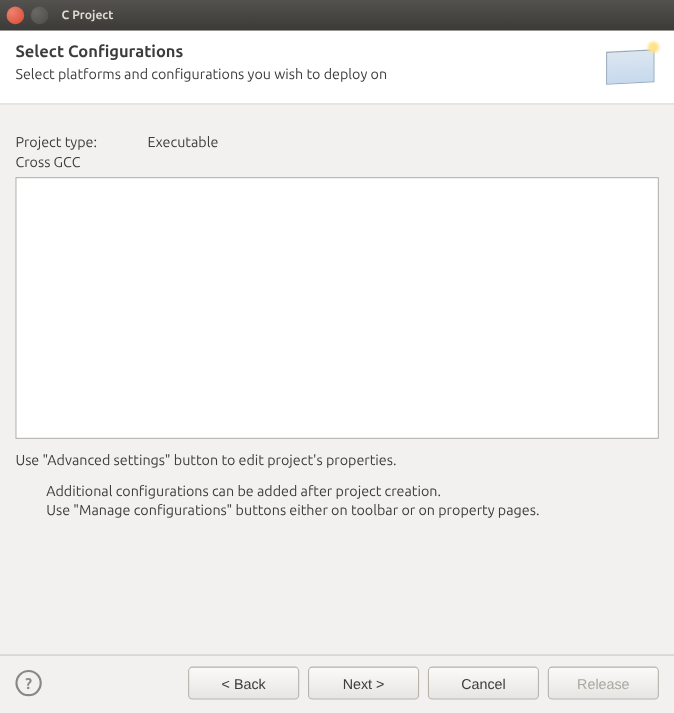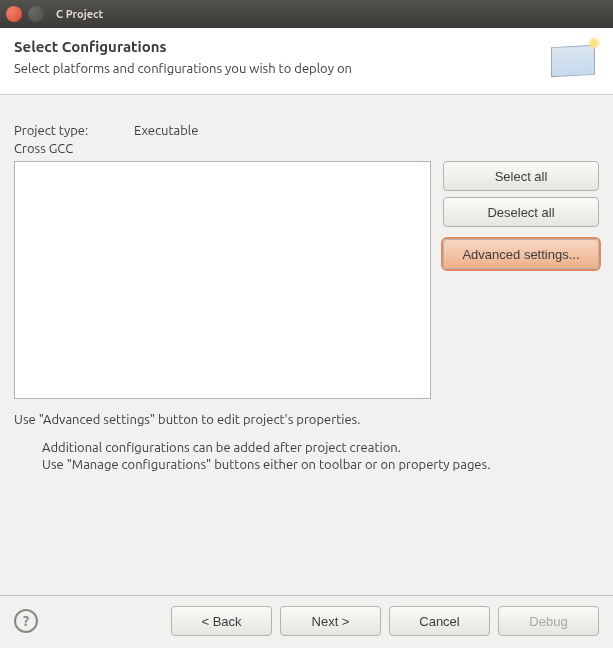--- a/index.html
+++ b/index.html
@@ -173,41 +173,35 @@
     <div class="info-grid">
       <div class="info-label">Project type:</div>
       <div>Executable</div>
       <div>Cross GCC</div>
       <div></div>
     </div>
 
     <div class="config-row">
       <div class="config-list" id="config-list">
         </div>
-      <div class="side-col">
-        <button class="std">Select all</button>
-        <button class="std">Deselect all</button>
-        <div style="flex:1"></div>
-        <button class="std highlight">Advanced settings...</button>
-      </div>
     </div>
   </div>
 
   <div class="hint">
     <p>Use "Advanced settings" button to edit project's properties.</p>
     <p>
       <span>Additional configurations can be added after project creation.</span><br>
       <span>Use "Manage configurations" buttons either on toolbar or on property pages.</span>
     </p>
   </div>
 
   <div class="spacer"></div>
 
   <div class="footer">
     <div class="help">?</div>
     <div class="spacer2"></div>
     <button class="std">&lt; Back</button>
     <button class="std">Next &gt;</button>
     <button class="std">Cancel</button>
-    <button class="std" disabled="">Debug</button>
+    <button class="std" disabled="">Release</button>
   </div>
 
 </div>
 
 </body></html>

